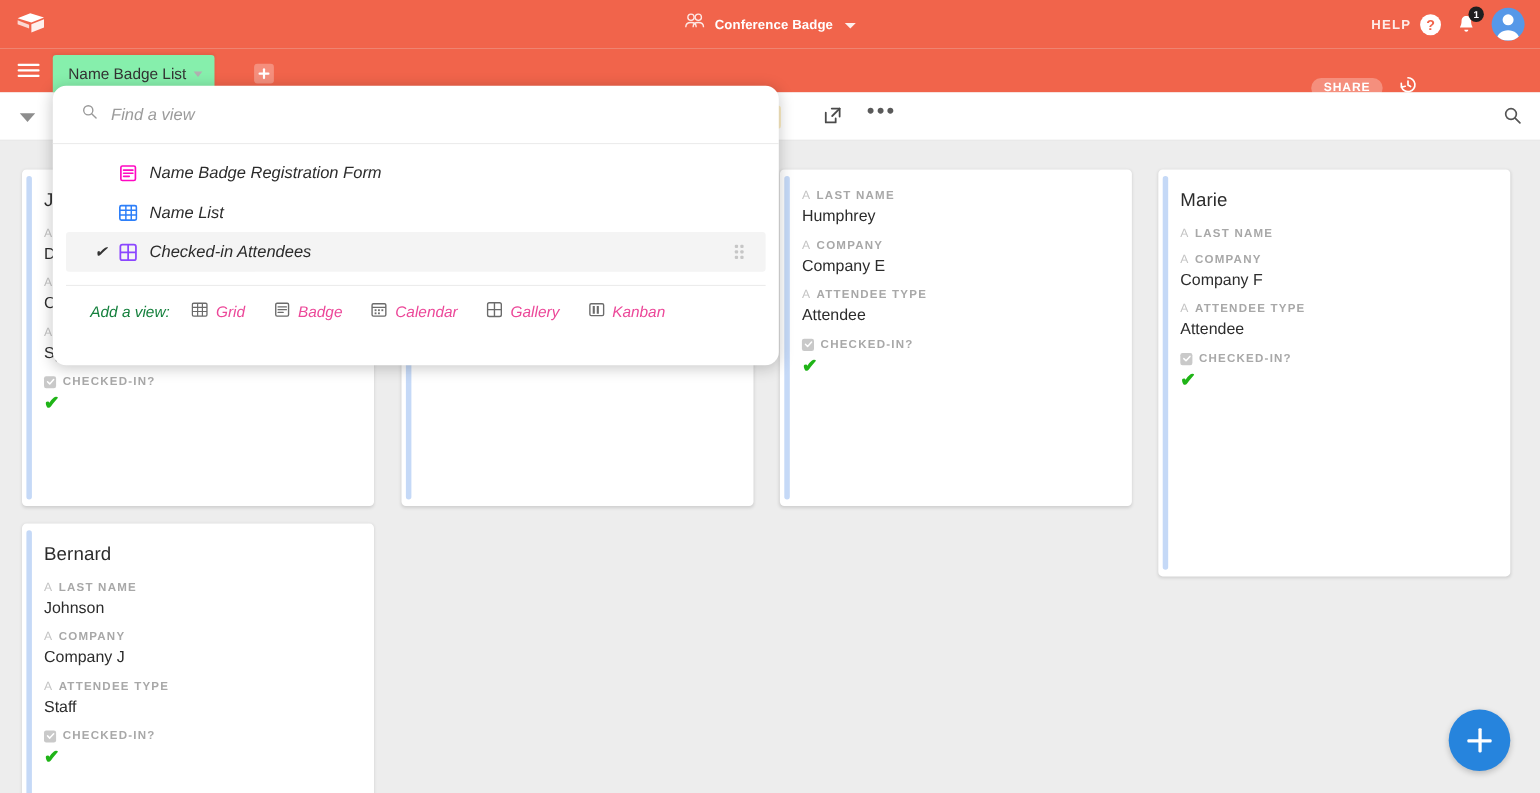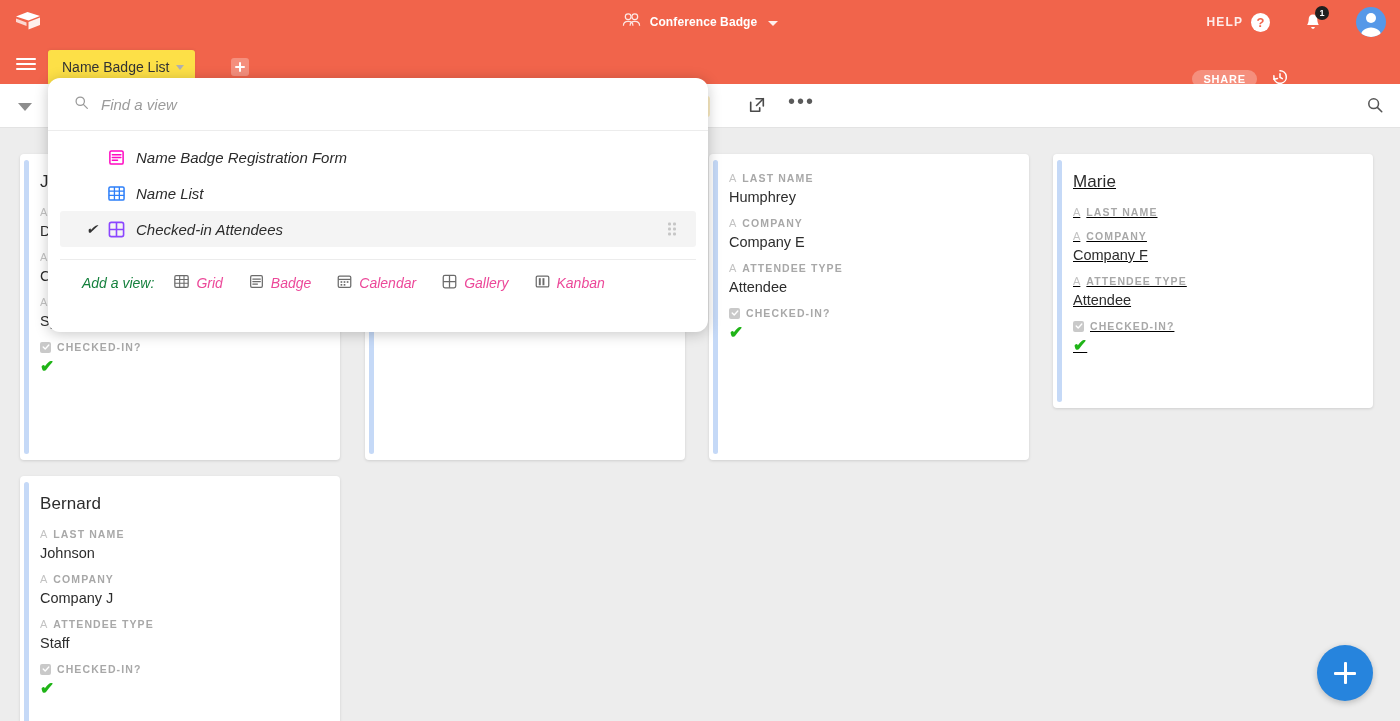--- a/index.html
+++ b/index.html
@@ -29,21 +29,21 @@
   .doc-title {
     color: #fff; font-size: 12px; font-weight: bold; letter-spacing: .1px;
   }
   .people-icon { opacity: .85; }
   .title-caret {
     width: 0; height: 0; border-left: 5px solid transparent; border-right: 5px solid transparent;
     border-top: 5px solid rgba(255,255,255,.9); margin-left: 2px; margin-top:3px;
   }
   .topbar-right {
     position: absolute; right: 14px; top: 0; height: 44px;
-    display: flex; align-items: center; gap: 32px; justify-content: center;
+    display: flex; align-items: center; gap: 12px; justify-content: center;
   }
   .help-label {
     color: rgba(255,255,255,.88); font-size: 12px; font-weight: bold; letter-spacing: 1.1px;
   }
   .help-group { display:flex; align-items:center; gap:8px; }
   .circle-q {
     width: 19px; height: 19px; border-radius: 50%; background: #fff; color: #f1644b;
     font-size: 13px; font-weight: bold; display:flex; align-items:center; justify-content:center;
     line-height: 1;
   }
@@ -66,21 +66,21 @@
     background: #f1644b;
   }
   .hamburger {
     position: absolute; left: 16px; top: 10px;
     width: 20px; height: 20px;
     display: flex; flex-direction: column; justify-content: center; gap: 3px;
   }
   .hamburger span { display: block; height: 2px; background: #fff; border-radius: 1px; }
   .view-tab {
     position: absolute; left: 48px; top: 6px;
-    height: 34px; background: #fde047;
+    height: 34px; background: #86efac;
     border-radius: 3px 3px 0 0;
     display: flex; align-items: center; gap: 7px;
     padding: 0 11px 0 14px;
     box-shadow: 0 -1px 3px rgba(0,0,0,.06);
   }
   .view-tab-label { font-size: 14px; color: #333; font-weight: 500; }
   .tab-caret {
     width: 0; height: 0; border-left: 4px solid transparent; border-right: 4px solid transparent;
     border-top: 5px solid #b0b0b0;
   }
@@ -172,21 +172,21 @@
     display: inline-flex; align-items: center; justify-content: center; flex: none;
   }
   .chk-box svg { display:block; }
   .field-value { font-size: 14.5px; color: #2c2c2c; }
   .check-mark { color: #1fb417; font-size: 17px; font-weight: bold; line-height: 1; }
 
   
   .card-1 { left: 20px;   top: 26px;  width: 320px; height: 306px; }
   .card-2 { left: 365px;  top: 26px;  width: 320px; height: 306px; }
   .card-3 { left: 709px;  top: 26px;  width: 320px; height: 306px; }
-  .card-4 { left: 1053px; top: 26px;  width: 320px; height: 254px; text-decoration: underline; }
+  .card-4 { left: 1053px; top: 26px;  width: 320px; height: 370px; }
   .card-5 { left: 20px;   top: 348px; width: 320px; height: 306px; }
 
   
   .fab {
     position: absolute; right: 27px; bottom: 20px;
     width: 56px; height: 56px; border-radius: 50%;
     background: #2684dd;
     box-shadow: 0 2px 6px rgba(0,0,0,.22);
     display: flex; align-items: center; justify-content: center;
   }

